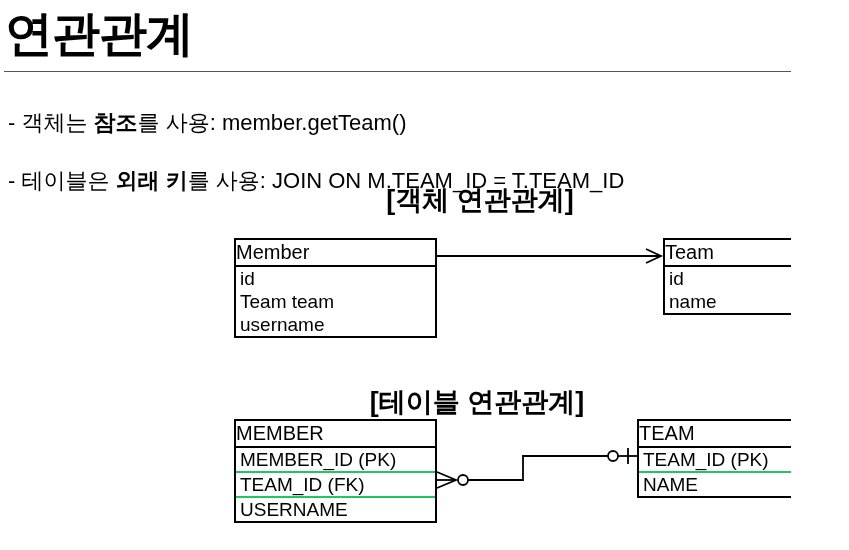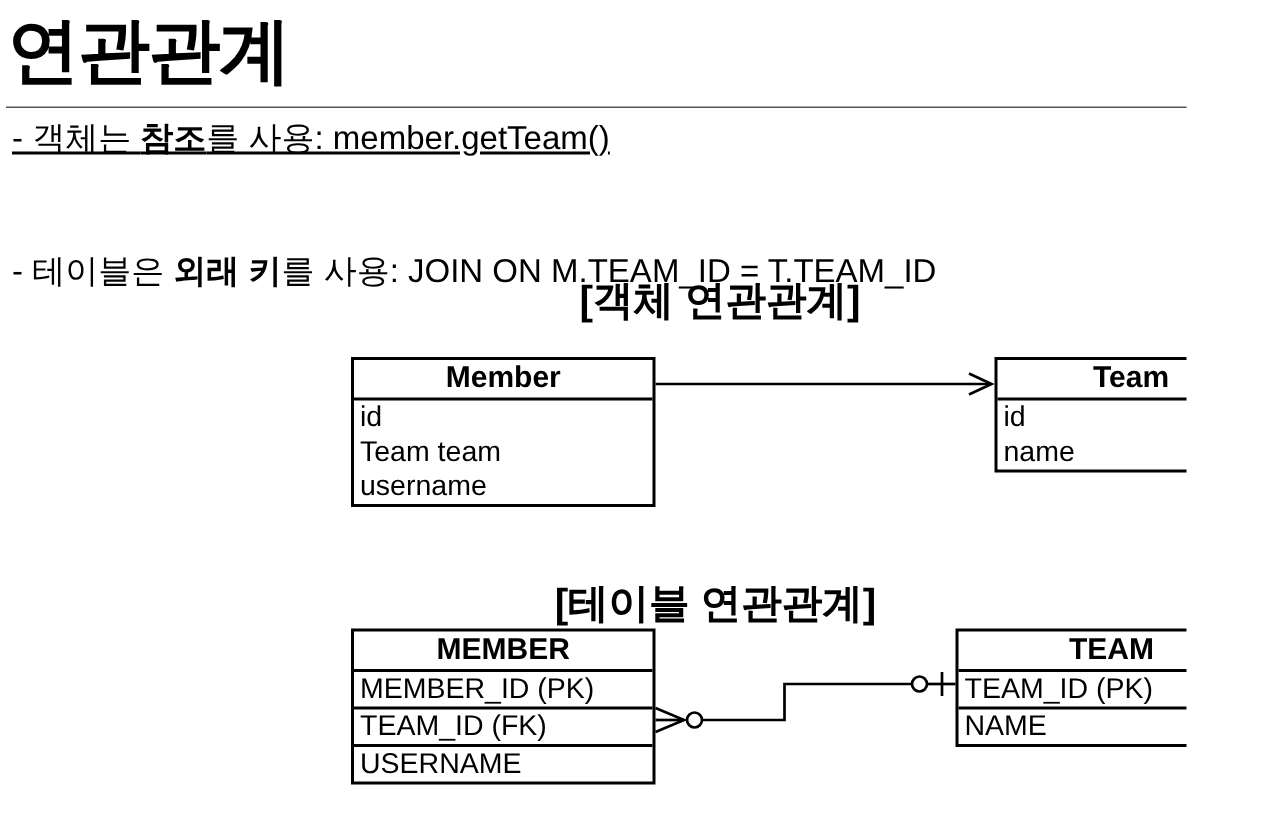--- a/index.html
+++ b/index.html
@@ -45,48 +45,47 @@
     font-weight: bold;
     white-space: nowrap;
   }
   .box {
     background: #fff;
     border: 2px solid #000;
     box-sizing: border-box;
     font-size: 19px;
   }
   .box-header {
-    font-weight: bold;
+    font-weight: normal;
     font-size: 20px;
-    text-align: center;
     line-height: 25px;
     border-bottom: 2px solid #000;
   }
   .box-row {
     padding: 0 4px;
     line-height: 23px;
     white-space: nowrap;
   }
-  .box-row.sep { border-bottom: 2px solid #000000; }
+  .box-row.sep { border-bottom: 2px solid #22c55e; }
   svg.overlay {
     position: absolute;
     left: 0;
     top: 0;
     pointer-events: none;
   }
 </style>
 </head>
 <body>
 
 <div class="slide">
 
   <div class="abs title">연관관계</div>
   <div class="abs title-rule"></div>
 
-  <div class="abs bullet" style="top:78px;text-decoration:underline;"><span>- 객체는 </span><b>참조</b><span>를 사용: member.getTeam()</span></div>
+  <div class="abs bullet" style="top:109px;"><span>- 객체는 </span><b>참조</b><span>를 사용: member.getTeam()</span></div>
 
   <div class="abs bullet" style="top:132px;margin-top:35px;"><span>- 테이블은 </span><b>외래 키</b><span>를 사용: JOIN ON M.TEAM_ID = T.TEAM_ID</span></div>
 
   <div class="abs diagram-label" style="left:330px;top:182px;">[객체 연관관계]</div>
 
   <div class="abs box" style="left:234px;top:238px;width:203px;">
     <div class="box-header">Member</div>
     <div class="box-row">id</div>
     <div class="box-row">Team team</div>
     <div class="box-row">username</div>

